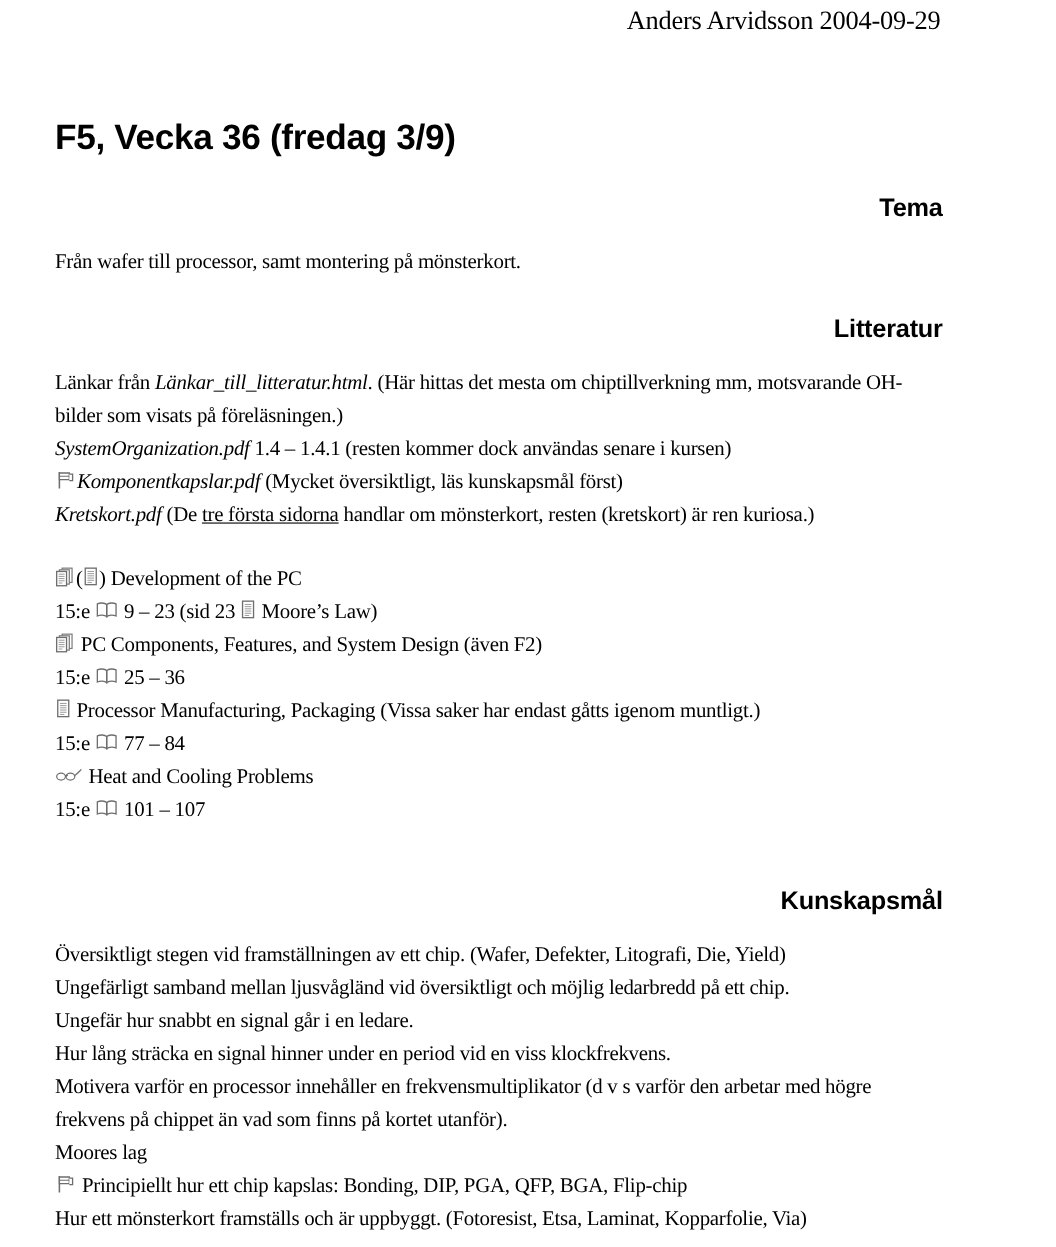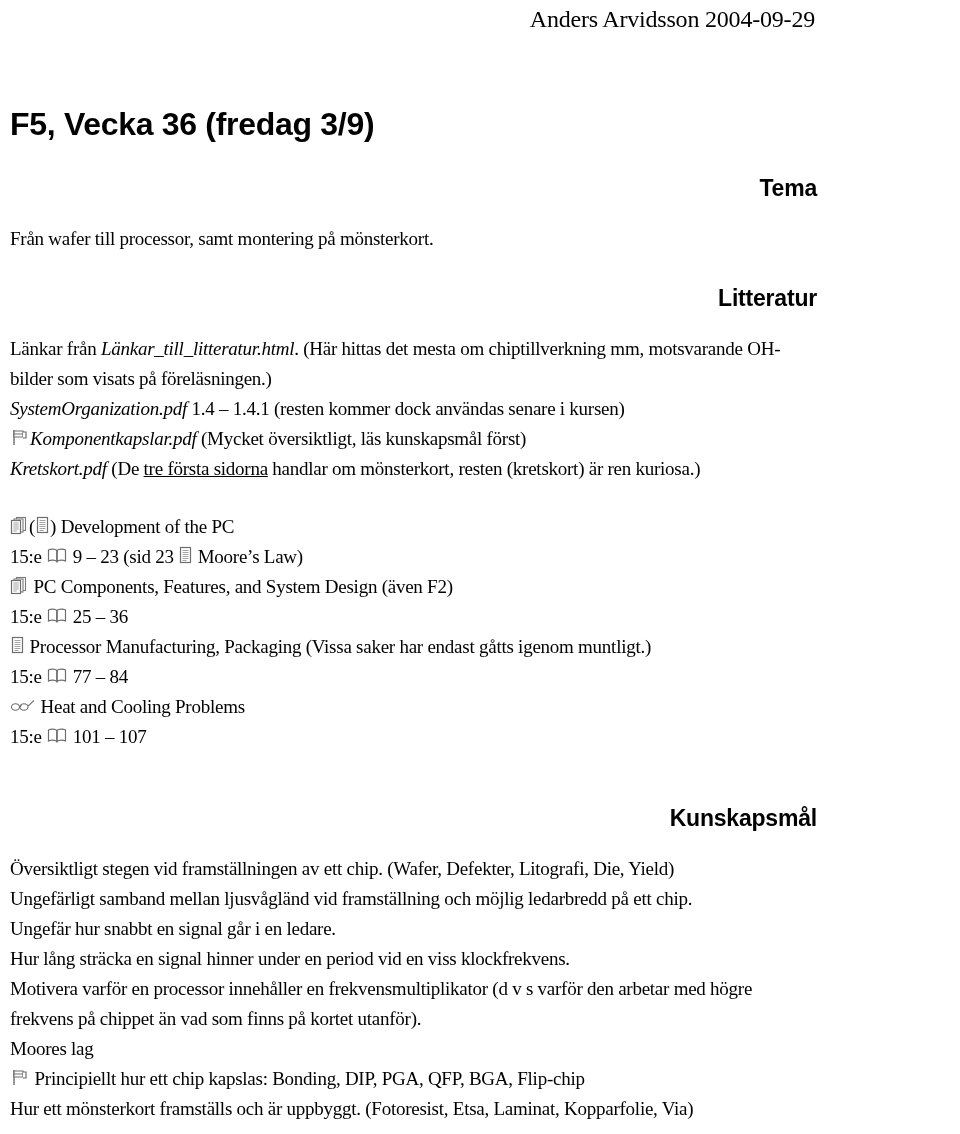--- a/index.html
+++ b/index.html
@@ -15,20 +15,21 @@
     font-family: "Liberation Serif", "DejaVu Serif", serif;
     color: #000000;
     -webkit-font-smoothing: antialiased;
   }
   .page {
     position: relative;
     width: 827px;
     height: 1134px;
     box-sizing: border-box;
     padding: 0 10px;
+    margin-left: 40px;
   }
 
   
   .doc-header {
     text-align: right;
     font-family: "Liberation Serif", "DejaVu Serif", serif;
     font-size: 24px;
     line-height: 30px;
     padding-top: 4px;
     padding-right: 2px;
@@ -233,21 +234,21 @@
     </span>&nbsp;<span>101 – 107</span>
   </div>
 
   <div class="sp-kunskap-top"></div>
 
   <h2 class="section-heading">Kunskapsmål</h2>
 
   <div class="sp-after-head"></div>
 
   <div class="body-line">Översiktligt stegen vid framställningen av ett chip. (Wafer, Defekter, Litografi, Die, Yield)</div>
-  <div class="body-line">Ungefärligt samband mellan ljusvågländ vid framställning och möjlig ledarbredd på ett chip.</div>
+  <div class="body-line">Ungefärligt samband mellan ljusvågländ vid översiktligt och möjlig ledarbredd på ett chip.</div>
   <div class="body-line">Ungefär hur snabbt en signal går i en ledare.</div>
   <div class="body-line">Hur lång sträcka en signal hinner under en period vid en viss klockfrekvens.</div>
   <p class="para">Motivera varför en processor innehåller en frekvensmultiplikator (d v s varför den arbetar med högre frekvens på chippet än vad som finns på kortet utanför).</p>
   <div class="body-line">Moores lag</div>
 
   <div class="body-line">
     <span class="wd">
       <svg width="20" height="20" viewBox="0 0 20 20">
         <path d="M4 3 L4 18" stroke="#6e6e6e" stroke-width="1.4" fill="none"></path>
         <path d="M4 4 L13 4 L13 10 L4 10 Z" stroke="#6e6e6e" stroke-width="1.2" fill="#ffffff"></path>

